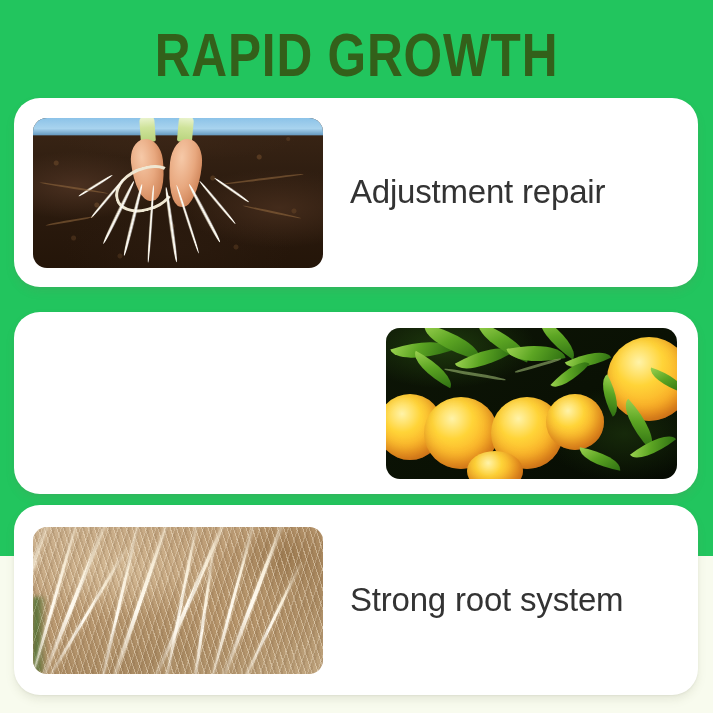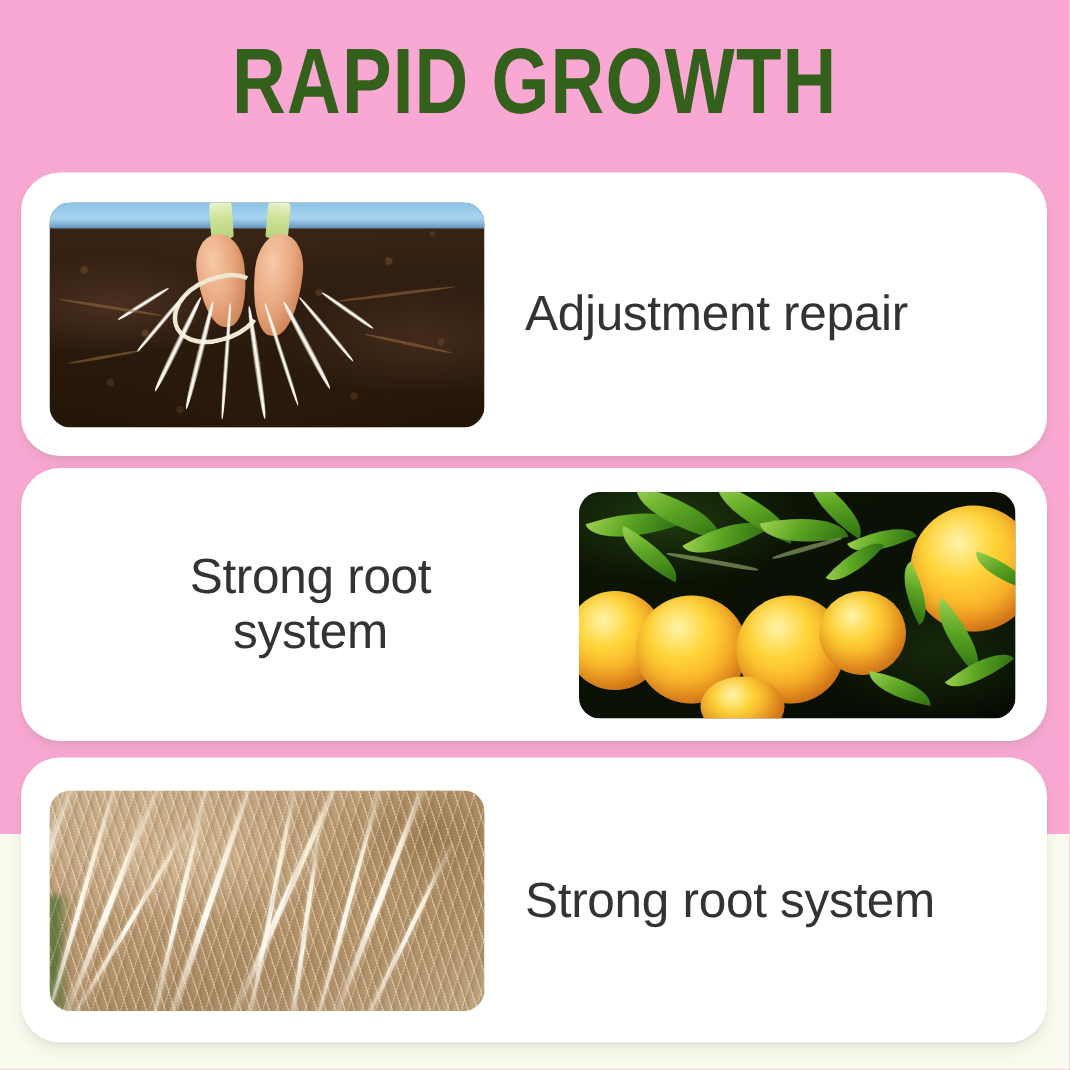--- a/index.html
+++ b/index.html
@@ -10,21 +10,21 @@
     width: 713px;
     height: 713px;
     background: #f8fbee;
     font-family: "Liberation Sans", sans-serif;
     overflow: hidden;
   }
   .page {
     position: relative;
     width: 713px;
     height: 556px;
-    background: #f9a8d4;
+    background: #22c55e;
     box-sizing: border-box;
   }
 
   
   .title {
     position: absolute;
     left: 0;
     top: 22px;
     width: 713px;
     text-align: center;
@@ -47,21 +47,21 @@
     width: 684px;
     background: #ffffff;
     border-radius: 26px;
     box-shadow: 0 5px 9px rgba(120, 125, 95, 0.13),
                 0 1px 2px rgba(120, 125, 95, 0.10);
     display: flex;
     align-items: center;
     box-sizing: border-box;
     overflow: hidden;
   }
-  .card-1 { top: 115px;  height: 189px; }
+  .card-1 { top: 98px;  height: 189px; }
   .card-2 { top: 312px;  height: 182px; }
   .card-3 { top: 505px;  height: 190px; }
 
   .card-1 .media { margin-left: 19px; }
   .card-3 .media { margin-left: 19px; }
   .card-2 .media { margin-left: auto; margin-right: 21px; }
 
   .media {
     position: relative;
     flex: 0 0 auto;
@@ -320,22 +320,20 @@
         <span class="fiber f1"></span>
         <span class="fiber f2"></span>
         <span class="fiber f3"></span>
         <span class="fiber f4"></span>
       </div>
     </div>
     <div class="label">Adjustment repair</div>
   </div>
 
   <div class="card card-2">
-    <div class="label">Strong root
-system</div>
     <div class="media">
       <div class="art-citrus">
         <span class="leaf l1"></span>
         <span class="leaf l2"></span>
         <span class="leaf l3"></span>
         <span class="leaf l4"></span>
         <span class="leaf l5"></span>
         <span class="leaf l6"></span>
         <span class="leaf l7"></span>
         <span class="leaf l8"></span>

